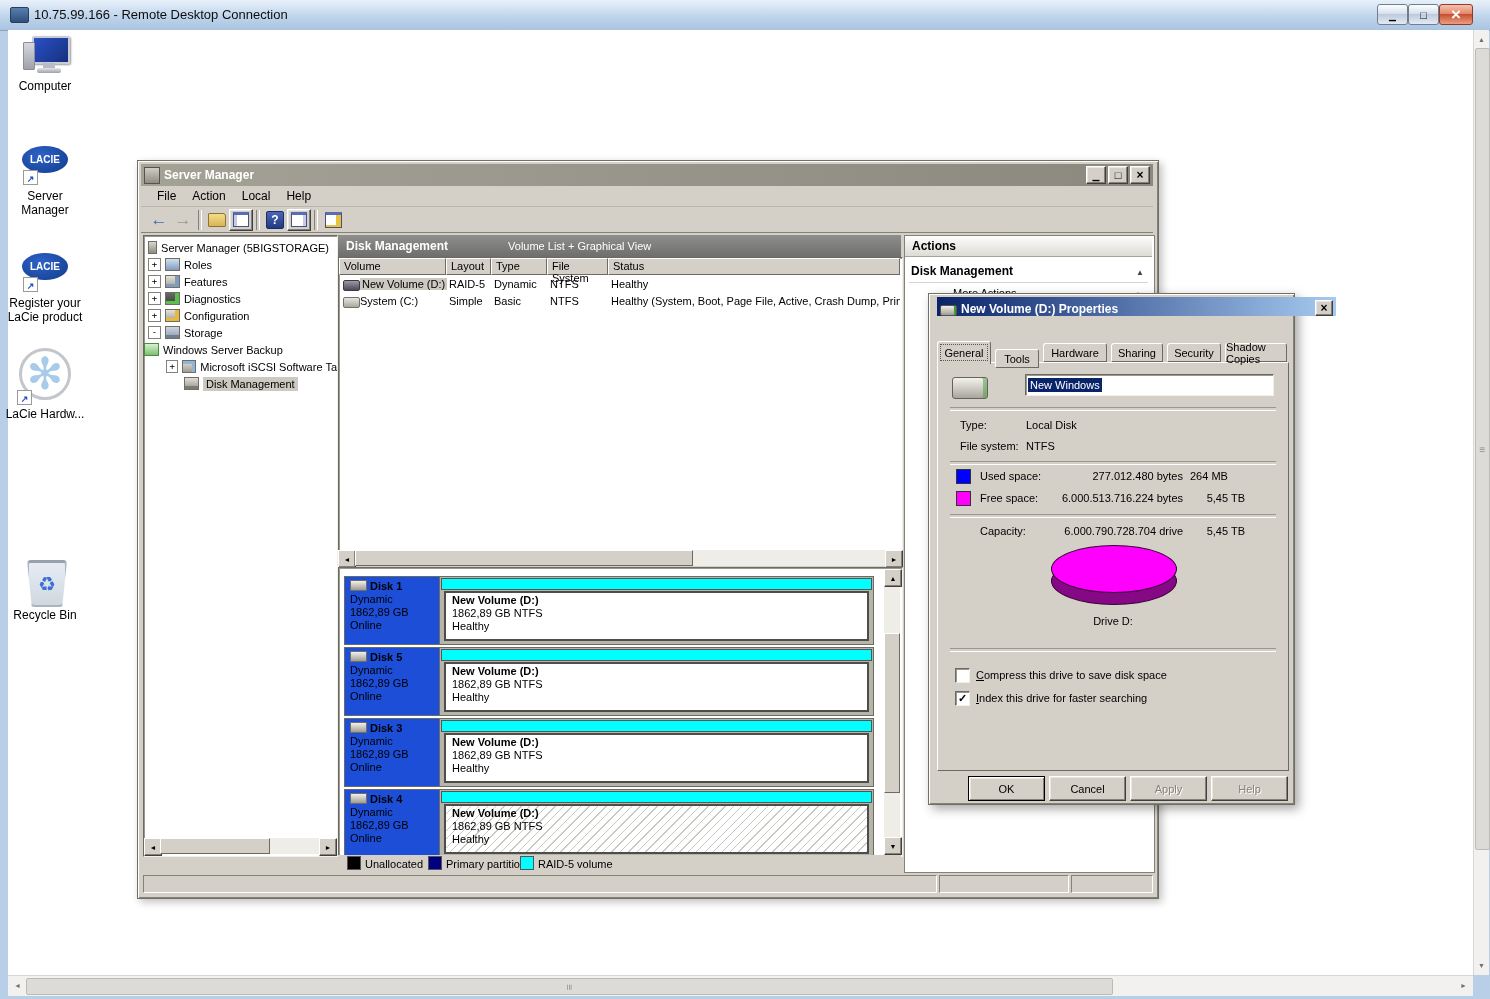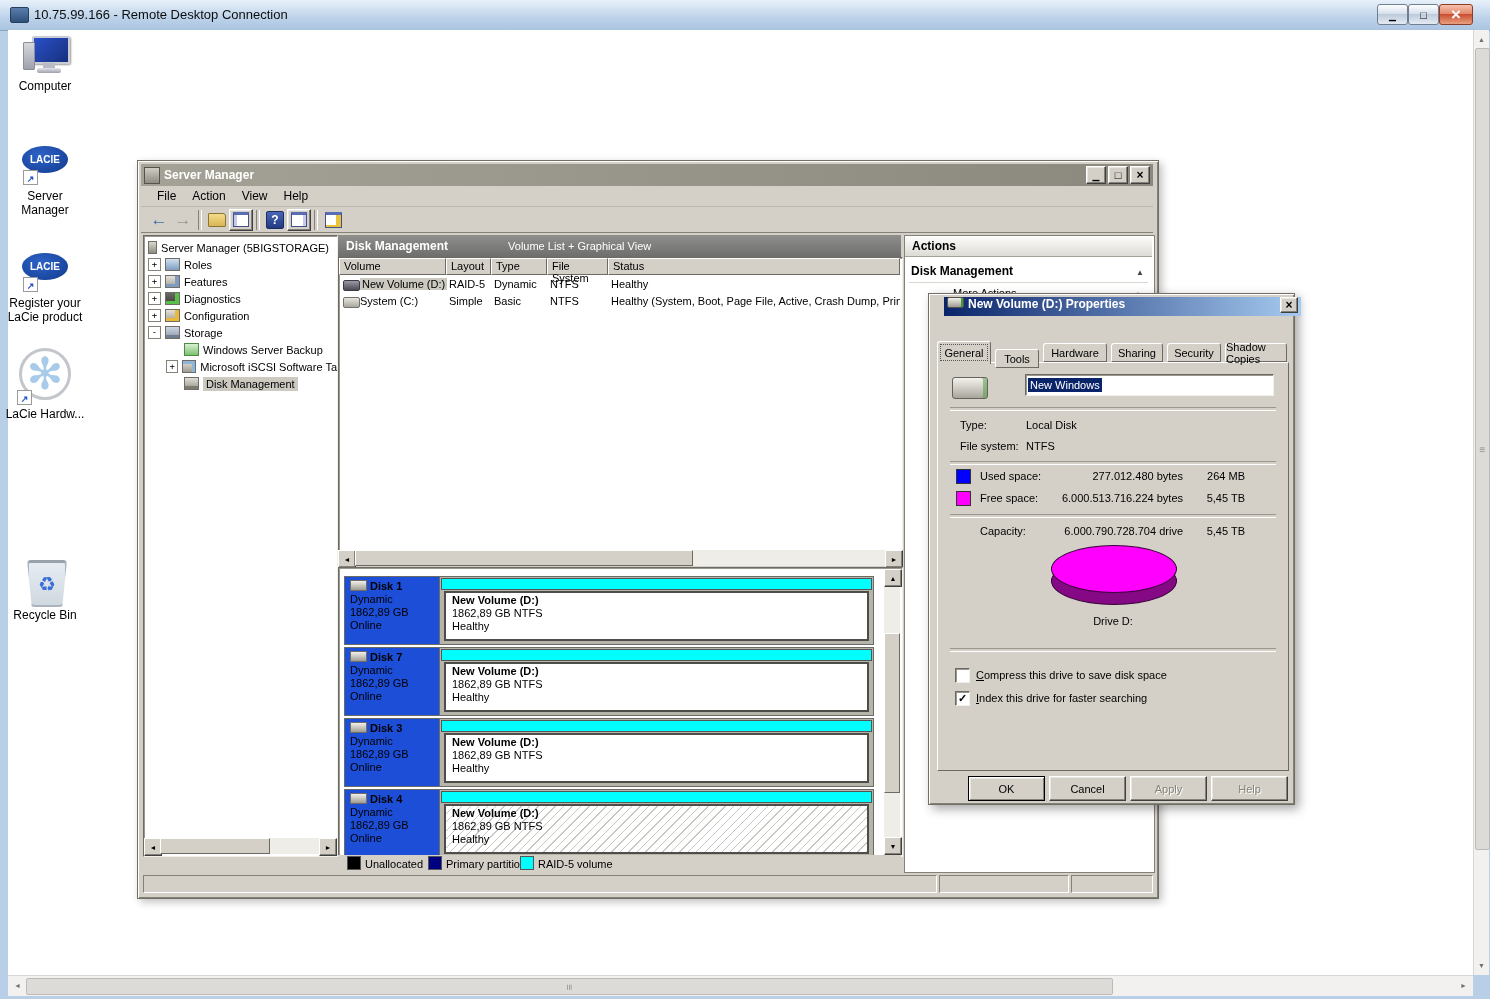--- a/index.html
+++ b/index.html
@@ -194,21 +194,21 @@
         <span class="g-max" data-name="maximize-icon"></span>
       </div>
     <div class="btn3 ctr" style="width:18px;height:16px;margin-right:3px" data-name="close-button">
         <span class="g-x" data-name="close-icon"></span>
       </div>
   </div>
 
   <div class="a" style="left:3px;top:25px;width:1012px;height:21px;border-bottom:1px solid #b9b6ad;display:flex;align-items:center;padding-left:8px;box-sizing:border-box" data-name="menubar">
     <span class="menu-item" data-name="menu-file">File</span>
     <span class="menu-item" data-name="menu-action">Action</span>
-    <span class="menu-item" data-name="menu-view">View</span>
+    <span class="menu-item" data-name="menu-view">Local</span>
     <span class="menu-item" data-name="menu-help">Help</span>
   </div>
 
   <div class="a" style="left:3px;top:46px;width:1012px;height:26px;border-bottom:1px solid #848278;display:flex;align-items:center;padding-left:6px;box-sizing:border-box" data-name="toolbar">
     <span class="tbtn" data-name="back-button">
         <span class="g-back" data-name="back-icon"></span>
       </span>
     <span class="tbtn" data-name="forward-button">
         <span class="g-fwd" data-name="forward-icon"></span>
       </span>
@@ -255,21 +255,21 @@
     <div class="trow" style="margin-left:4px" data-name="tree-item-configuration">
       <span class="toggle" data-name="expand-icon">+</span>
       <span class="ticon" style="background:linear-gradient(#e4e2da,#a3a196);box-shadow:inset -4px -3px 0 #e8b93a" data-name="configuration-icon"></span>
       <span>Configuration</span>
     </div>
     <div class="trow" style="margin-left:4px" data-name="tree-item-storage">
       <span class="toggle" data-name="collapse-icon">-</span>
       <span class="ticon" style="background:linear-gradient(#cdd6e2,#8e9aac);box-shadow:inset 0 -3px 0 #6f7d92" data-name="storage-icon"></span>
       <span>Storage</span>
     </div>
-    <div class="trow" style="margin-left:40px" data-name="tree-item-windows-server-backup">
+    <div class="trow" style="" data-name="tree-item-windows-server-backup">
       <span class="ticon" style="background:linear-gradient(#d8f0d2,#7cc070);border-color:#4e8a44" data-name="windows-server-backup-icon"></span>
       <span>Windows Server Backup</span>
     </div>
     <div class="trow" style="margin-left:22px" data-name="tree-item-iscsi">
       <span class="toggle" data-name="expand-icon">+</span>
       <span class="ticon" style="background:linear-gradient(#e4e2da,#9e9c92);box-shadow:inset -3px 3px 0 #8fb5d8" data-name="iscsi-icon"></span>
       <span class="nw">Microsoft iSCSI Software Ta</span>
     </div>
     <div class="trow" style="margin-left:40px" data-name="tree-item-disk-management">
       <span class="ticon" style="background:linear-gradient(#e0ded6,#97958a);box-shadow:inset 0 -3px 0 #7d7b70" data-name="disk-management-icon"></span>
@@ -344,21 +344,21 @@
           <div class="vol-inner">
             <div class="b nw">New Volume  (D:)</div>
             <div class="nw">1862,89 GB NTFS</div>
             <div class="nw">Healthy</div>
           </div>
         </div>
       </div>
 
       <div class="a disk-row" style="left:5px;top:79px;width:530px" data-name="disk-row-2">
         <div class="disk-left" data-name="disk-info">
-          <div class="nw"><span class="disk-ico" data-name="disk-icon"></span><span class="b">Disk 7</span></div>
+          <div class="nw"><span class="disk-ico" data-name="disk-icon"></span><span class="b">Disk 5</span></div>
           <div>Dynamic</div>
           <div>1862,89 GB</div>
           <div>Online</div>
         </div>
         <div class="vol-cell" data-name="volume-region">
           <div class="vol-band" data-name="raid5-band"></div>
           <div class="vol-inner">
             <div class="b nw">New Volume  (D:)</div>
             <div class="nw">1862,89 GB NTFS</div>
             <div class="nw">Healthy</div>
@@ -435,21 +435,21 @@
 
   <div class="a" style="left:3px;top:711px;width:1012px;height:22px" data-name="statusbar">
     <div class="a sunk" style="left:2px;top:3px;width:792px;height:16px" data-name="statusbar-cell"></div>
     <div class="a sunk" style="left:798px;top:3px;width:128px;height:16px" data-name="statusbar-cell"></div>
     <div class="a sunk" style="left:930px;top:3px;width:80px;height:16px" data-name="statusbar-cell"></div>
   </div>
 </div>
 
 <div class="a face" style="left:928px;top:293px;width:365px;height:510px;border:1px solid #716f64;box-shadow:inset 1px 1px 0 #fff,inset -1px -1px 0 #848278,4px 4px 10px rgba(0,0,0,.35);z-index:10" data-name="properties-dialog">
 
-  <div class="a" style="left:15px;top:3px;width:357px;height:19px;background:linear-gradient(90deg,#0a246a,#a6caf0);display:flex;align-items:flex-start" data-name="dialog-titlebar">
+  <div class="a" style="left:8px;top:3px;width:399px;height:19px;background:linear-gradient(90deg,#0a246a,#a6caf0);display:flex;align-items:flex-end" data-name="dialog-titlebar">
     <span style="width:15px;height:9px;margin:0 4px 0 3px;background:linear-gradient(#f2f0ea,#9e9c92);border:1px solid #55534b;border-radius:2px;box-shadow:inset -2px 0 0 #3f9c3a" data-name="drive-icon"></span>
     <span class="b nw" style="color:#fff;font-size:12px" data-name="dialog-title">New Volume (D:) Properties</span>
     <span style="flex:1"></span>
     <span class="btn3 ctr" style="width:16px;height:14px;margin-right:3px" data-name="dialog-close-button">
         <span class="g-x" data-name="close-icon"></span>
       </span>
   </div>
 
 
   <div class="a" style="left:8px;top:47px;width:350px;height:21px;display:flex;gap:4px;z-index:3" data-name="tab-row-front">
@@ -473,21 +473,21 @@
     <div class="a" style="left:22px;top:56px" data-name="type-label">Type:</div>
     <div class="a" style="left:88px;top:56px" data-name="type-value">Local Disk</div>
     <div class="a" style="left:22px;top:77px" data-name="fs-label">File system:</div>
     <div class="a" style="left:88px;top:77px" data-name="fs-value">NTFS</div>
 
     <div class="a dsep" style="left:12px;top:98px;width:326px"></div>
 
     <div class="a" style="left: 18px; top: 106px; width: 13px; height: 13px; border: 1px solid rgb(51, 51, 51); background-color: rgb(0, 0, 255);" data-name="used-space-swatch"></div>
     <div class="a" style="left:42px;top:107px" data-name="used-space-label">Used space:</div>
     <div class="a nw" style="left:105px;top:107px;width:140px;text-align:right" data-name="used-space-bytes">277.012.480 bytes</div>
-    <div class="a nw" style="left:252px;top:107px;width:55px;text-align:right" data-name="used-space-human">264 MB</div>
+    <div class="a nw" style="left:252px;top:107px;width:55px;" data-name="used-space-human">264 MB</div>
 
     <div class="a" style="left: 18px; top: 128px; width: 13px; height: 13px; border: 1px solid rgb(51, 51, 51); background-color: rgb(255, 0, 255);" data-name="free-space-swatch"></div>
     <div class="a" style="left:42px;top:129px" data-name="free-space-label">Free space:</div>
     <div class="a nw" style="left:105px;top:129px;width:140px;text-align:right" data-name="free-space-bytes">6.000.513.716.224 bytes</div>
     <div class="a nw" style="left:252px;top:129px;width:55px;text-align:right" data-name="free-space-human">5,45 TB</div>
 
     <div class="a dsep" style="left:12px;top:151px;width:326px"></div>
 
     <div class="a" style="left:42px;top:162px" data-name="capacity-label">Capacity:</div>
     <div class="a nw" style="left:105px;top:162px;width:140px;text-align:right" data-name="capacity-bytes">6.000.790.728.704 drive</div>

